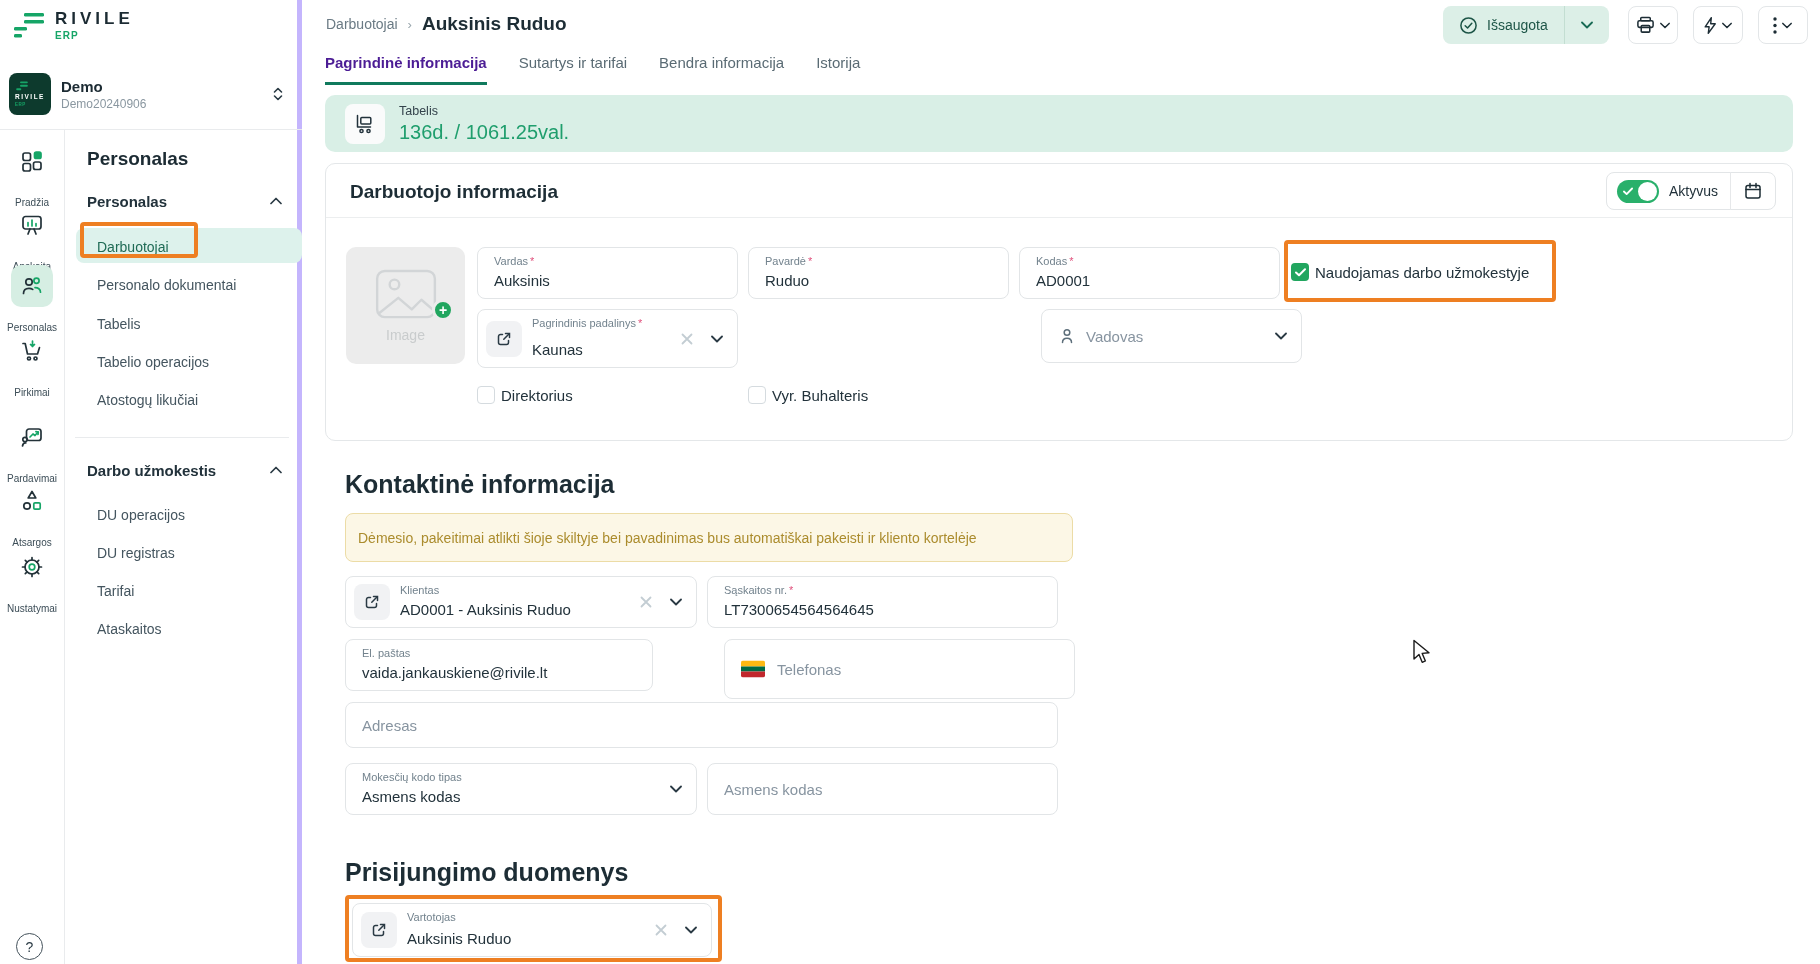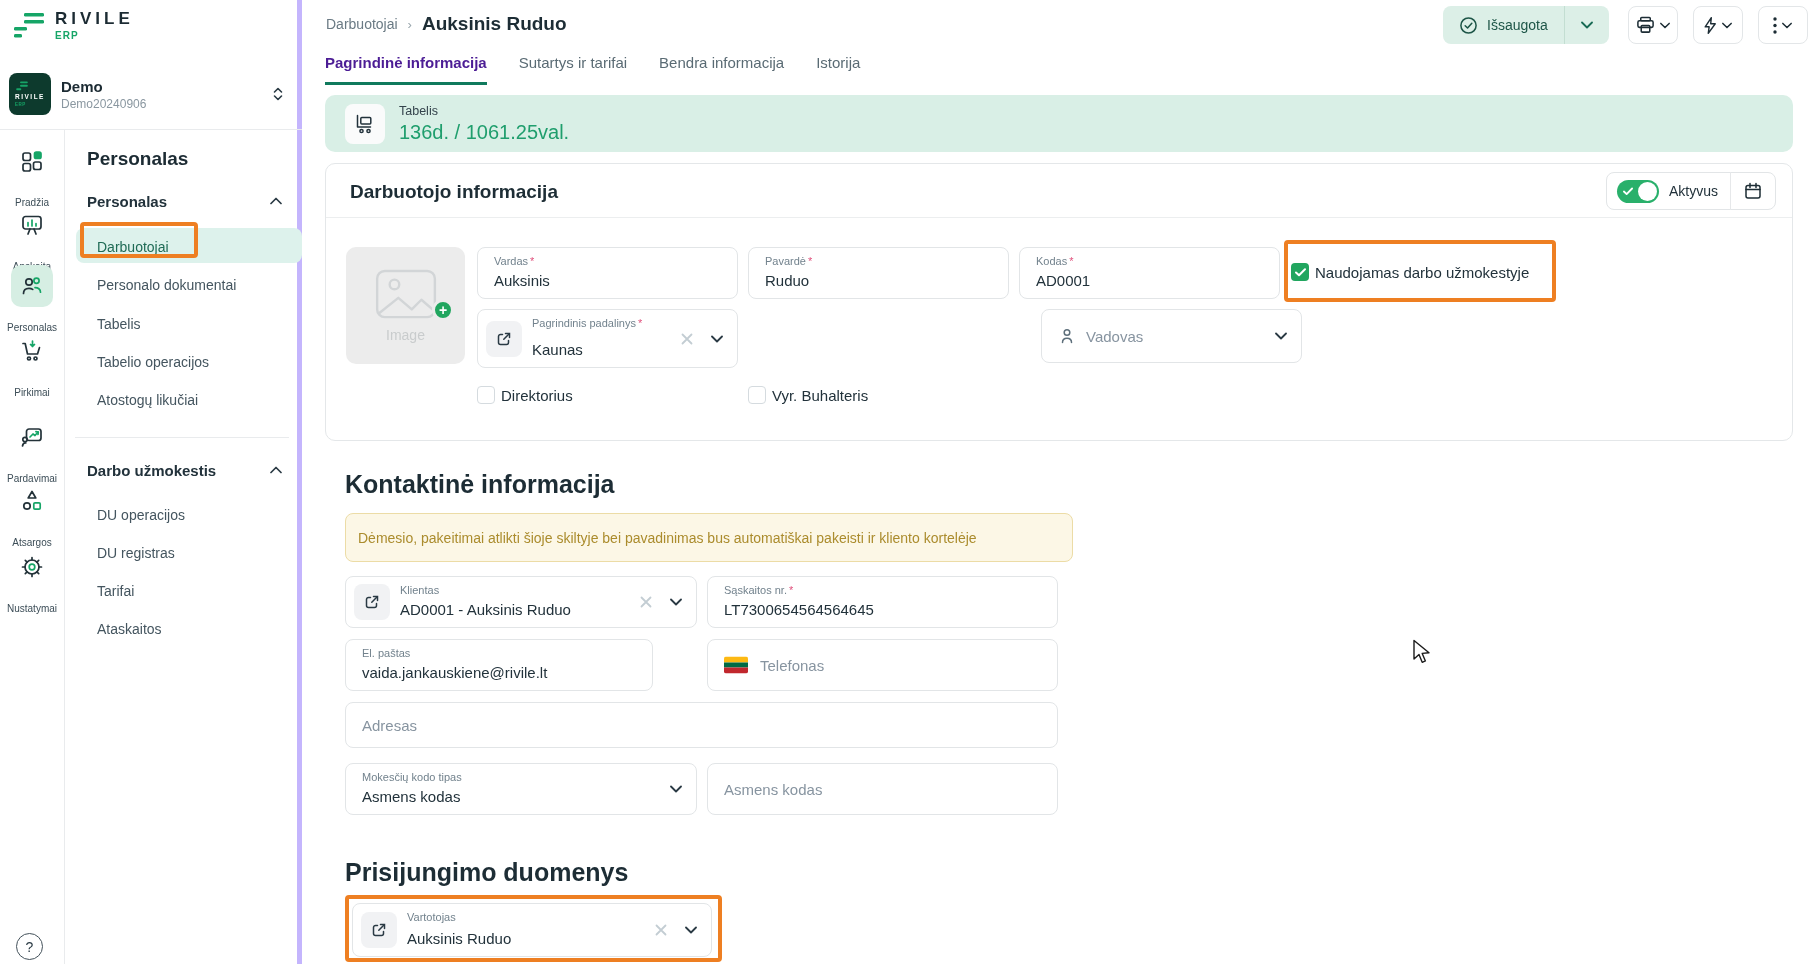--- a/index.html
+++ b/index.html
@@ -460,21 +460,21 @@
   <div class="fld" style="left:707px; top:576px; width:351px; height:52px;">
     <div class="lab"><span>Sąskaitos nr.</span><span class="req">*</span></div>
     <div class="val">LT7300654564564645</div>
   </div>
 
   <div class="fld" style="left:345px; top:639px; width:308px; height:52px;">
     <div class="lab"><span>El. paštas</span></div>
     <div class="val">vaida.jankauskiene@rivile.lt</div>
   </div>
 
-  <div class="fld" style="left:707px; top:639px; width:351px; height:52px;">
+  <div class="fld" style="left:724px; top:639px; width:351px; height:60px;">
     <div class="flag">
       <div style="background:#fdb913;"></div>
         <div style="background:#006a44;"></div>
         <div style="background:#c1272d;"></div>
     </div>
     <div class="ph flagshift">Telefonas</div>
   </div>
 
   <div class="fld" style="left:345px; top:702px; width:713px; height:46px;">
     <div class="ph">Adresas</div>

